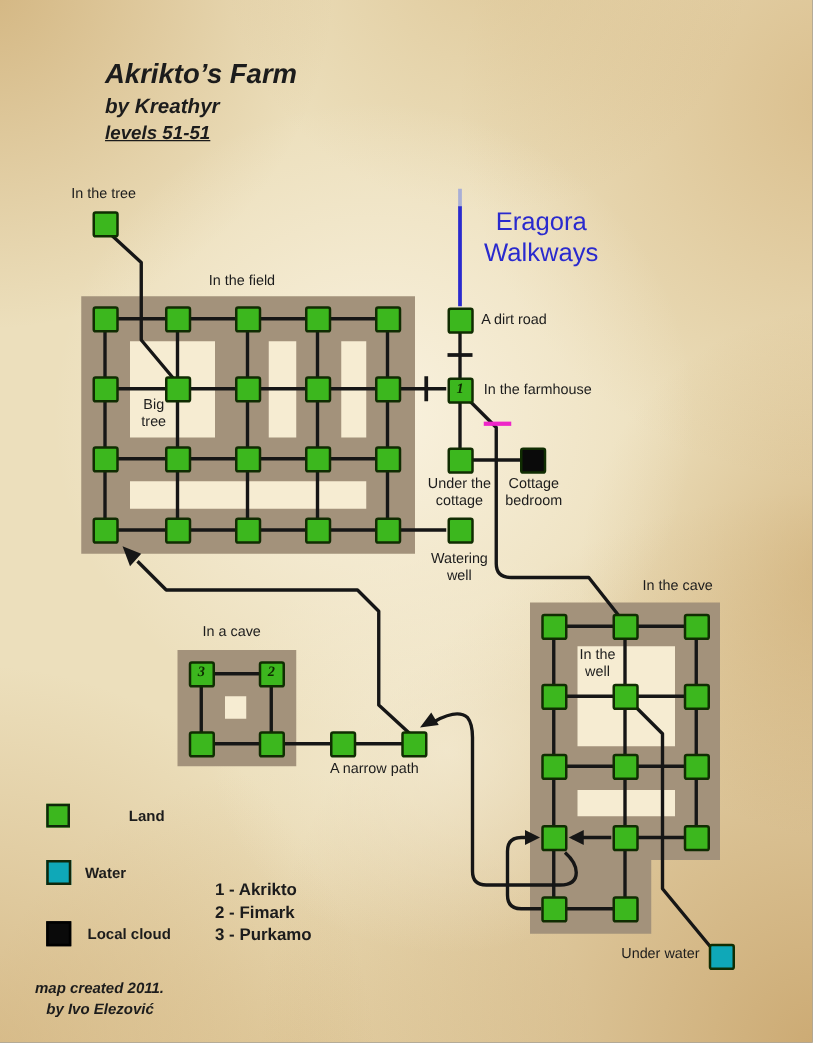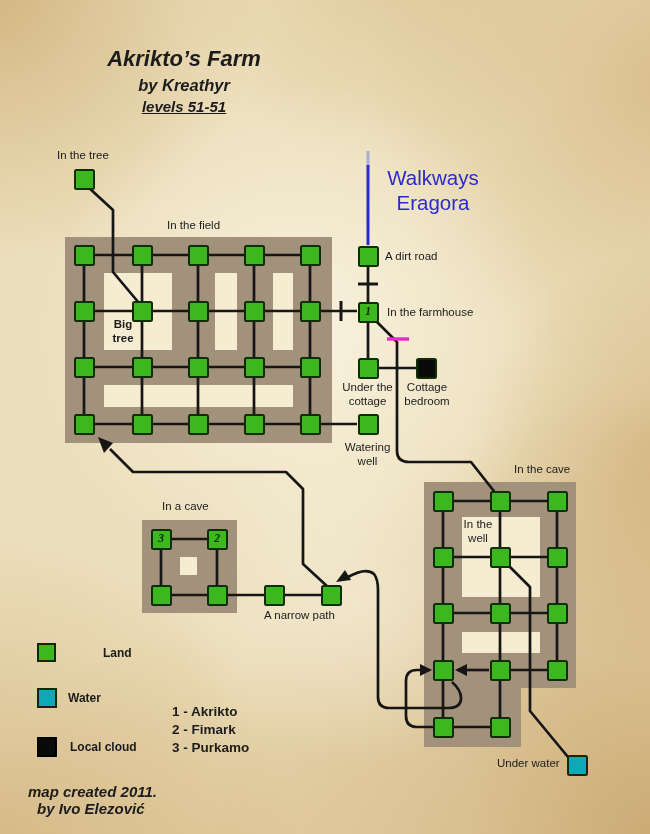--- a/index.html
+++ b/index.html
@@ -25,36 +25,36 @@
     position:absolute;width:21px;height:21px;box-sizing:border-box;
     background:#3cb71e;border:2px solid #102d02;border-radius:2.5px;z-index:4;
     display:flex;align-items:center;justify-content:center;
     font-family:"Liberation Serif","DejaVu Serif",serif;
     font-weight:bold;font-style:italic;font-size:11.5px;color:#0e2a01;line-height:1;
   }
   .node.water{background:#0fa8b8;}
   .node.cloud{background:#0a0a0a;}
   .lbl{position:absolute;z-index:5;font-size:11.5px;line-height:13.5px;white-space:nowrap;color:#1c1c1c;}
   .lbl.c{text-align:center;white-space:normal;}
-  .titleblock{position:absolute;left:84px;top:46px;width:200px;text-align:center;z-index:5;}
+  .titleblock{position:absolute;left:84px;top:46px;width:200px;z-index:5;}
   .titleblock .t1{font-size:22px;font-weight:bold;font-style:italic;}
   .titleblock .t2{font-size:16.5px;font-weight:bold;font-style:italic;margin-top:4px;}
   .titleblock .t3{font-size:15px;font-weight:bold;font-style:italic;margin-top:3px;text-decoration:underline;}
   .brandblock{position:absolute;left:332px;top:22px;width:200px;text-align:center;z-index:5;
     font-weight:bold;font-style:italic;font-size:13.5px;}
   .brandblock .b2{margin-top:5px;}
   .eragora{position:absolute;left:380px;top:165px;width:106px;text-align:center;z-index:5;
     color:#2a2ace;font-size:20.5px;line-height:25px;}
   .legend-label{position:absolute;z-index:5;font-size:12px;font-weight:bold;white-space:nowrap;}
   .swatch{position:absolute;width:20px;height:20px;box-sizing:border-box;border:2px solid #10270a;z-index:4;}
   .swatch.land{background:#3cb71e;}
   .swatch.water{background:#0fa8b8;}
   .swatch.cloud{background:#0a0a0a;border-color:#000;}
   .npc{position:absolute;left:172px;z-index:5;font-size:13.5px;font-weight:bold;white-space:nowrap;}
-  .credit{position:absolute;z-index:5;font-size:15px;font-weight:bold;font-style:italic;white-space:nowrap;}
+  .credit{position:absolute;z-index:5;font-size:12px;font-weight:bold;font-style:italic;white-space:nowrap;}
 </style>
 </head>
 <body>
 
 <div id="stage">
 
   <div class="region" style="left:65px;top:237px;width:267px;height:206px;"></div>
   <div class="region" style="left:142px;top:520px;width:95px;height:93px;"></div>
   <div class="region" style="left:424px;top:482px;width:152px;height:206px;"></div>
   <div class="region" style="left:424px;top:600px;width:97px;height:147px;"></div>
@@ -172,27 +172,27 @@
   <div class="node" style="left:320.5px;top:584.5px;"></div>
 
   <div class="node water" style="left:566.5px;top:754.5px;"></div>
 
   <div class="titleblock">
     <div class="t1">Akrikto’s Farm</div>
     <div class="t2">by Kreathyr</div>
     <div class="t3">levels 51-51</div>
   </div>
   <div class="eragora">
+    <div>Eragora</div>
     <div>Walkways</div>
-    <div>Eragora</div>
   </div>
 
   <div class="lbl" style="left:57px;top:149px;">In the tree</div>
   <div class="lbl" style="left:167px;top:219px;">In the field</div>
-  <div class="lbl c" style="left:101px;top:318px;width:44px;font-weight:bold;">
+  <div class="lbl c" style="left:101px;top:318px;width:44px;">
     <div>Big</div>
     <div>tree</div>
   </div>
   <div class="lbl" style="left:385px;top:250px;">A dirt road</div>
   <div class="lbl" style="left:387px;top:306px;">In the farmhouse</div>
   <div class="lbl c" style="left:330px;top:381px;width:75px;">
     <div>Under the</div>
     <div>cottage</div>
   </div>
   <div class="lbl c" style="left:391px;top:381px;width:72px;">

